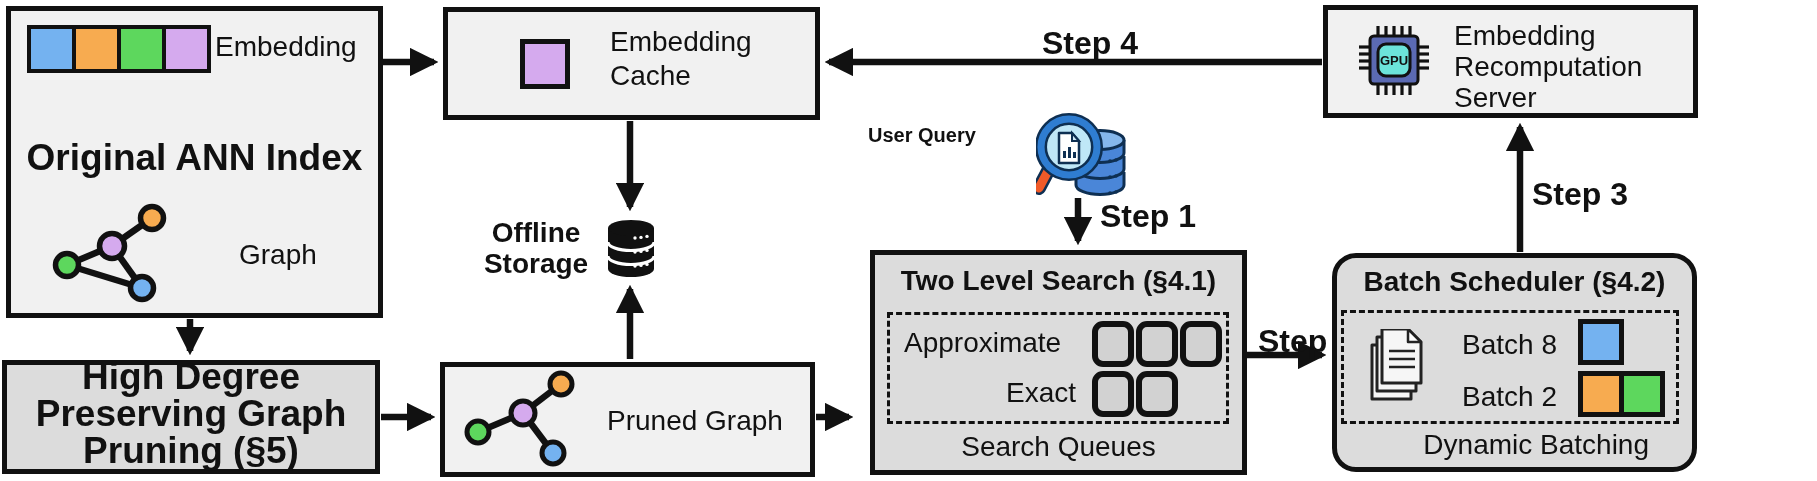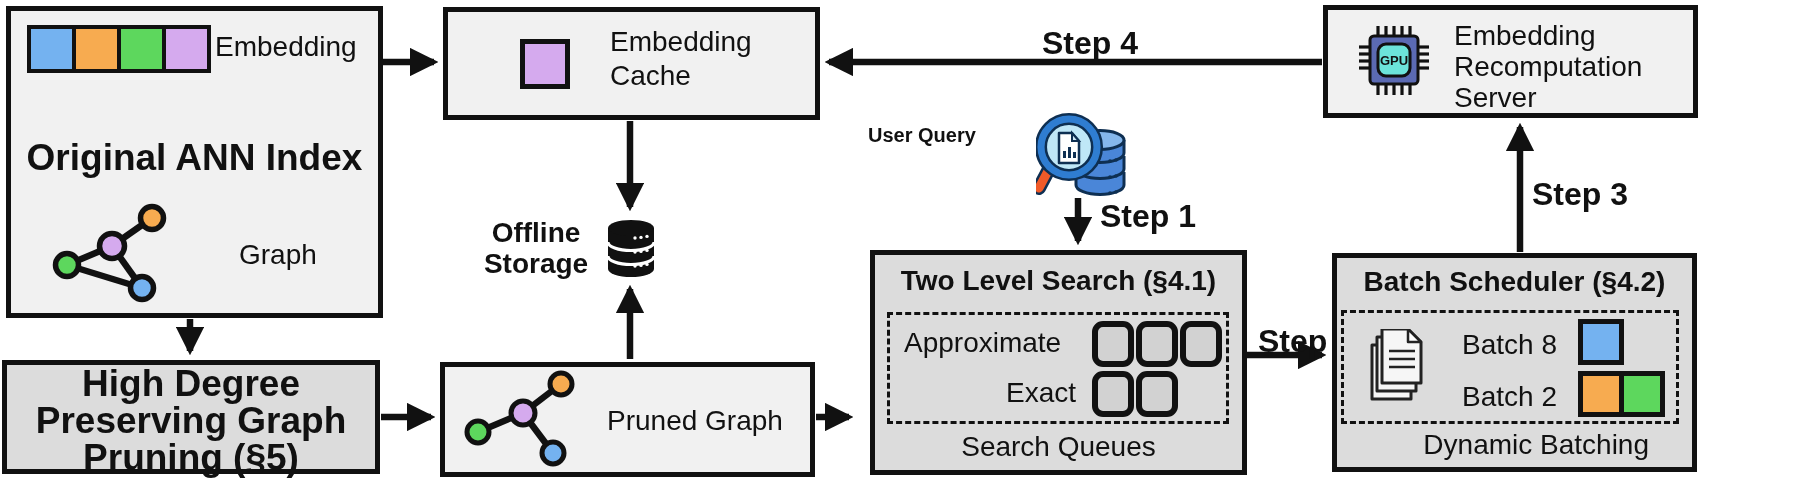--- a/index.html
+++ b/index.html
@@ -29,21 +29,21 @@
   .qcells{position:absolute;display:flex;}
   .qcell{width:30px;height:34px;border:6px solid #111;border-radius:11px;
          background:var(--c-queue_cell);margin-right:2px;}
 
   .dashed{position:absolute;border:3px dashed #111;box-sizing:border-box;}
   .batch-pair{position:absolute;display:flex;border:5px solid #111;background:#111;}
   .batch-pair .bp-cell{width:36px;height:36px;}
   .batch-pair .bp-cell + .bp-cell{border-left:5px solid #111;}
 
   .wrap{white-space:normal;}
-  .center-text{display:flex;align-items:flex-start;justify-content:center;text-align:center;}
+  .center-text{display:flex;align-items:flex-end;justify-content:center;text-align:center;}
 </style>
 </head>
 <body>
 
 <div class="canvas">
 
   <svg class="arrows" width="1817" height="481" viewBox="0 0 1817 481">
     <defs>
       <marker id="ah" viewBox="0 0 10 10" refX="8.5" refY="5" markerWidth="4.4" markerHeight="4.4" orient="auto-start-reverse">
         <path d="M0,0 L10,5 L0,10 Z" fill="#111"></path>
@@ -182,21 +182,21 @@
       </div>
       <div class="lbl t28" style="left:116px;top:62px;">Exact</div>
       <div class="qcells" style="left:202px;top:56px;">
         <div class="qcell"></div>
         <div class="qcell"></div>
       </div>
     </div>
     <div class="lbl t28" style="left:0;width:367px;bottom:7px;text-align:center;">Search Queues</div>
   </div>
 
-  <div class="box dark" style="left:1332px;top:253px;width:365px;height:219px;">
+  <div class="box dark" style="left:1332px;top:253px;width:365px;height:219px;border-radius:24px;">
     <div class="lbl b28" style="left:0;width:355px;top:8px;text-align:center;">Batch Scheduler (§4.2)</div>
     <div class="dashed" style="left:4px;top:52px;width:338px;height:114px;">
       <svg class="abs" style="left:26px;top:16px;" width="66" height="80" viewBox="0 0 66 80">
         <g transform="translate(2,16)">
           <path d="M0,0 h26 l13,13 v41 h-39 z" fill="#f6f6f6" stroke="#222" stroke-width="3" stroke-linejoin="round"></path>
         </g>
         <g transform="translate(7,8)">
           <path d="M0,0 h26 l13,13 v41 h-39 z" fill="#f6f6f6" stroke="#222" stroke-width="3" stroke-linejoin="round"></path>
         </g>
         <g transform="translate(12,0)">

